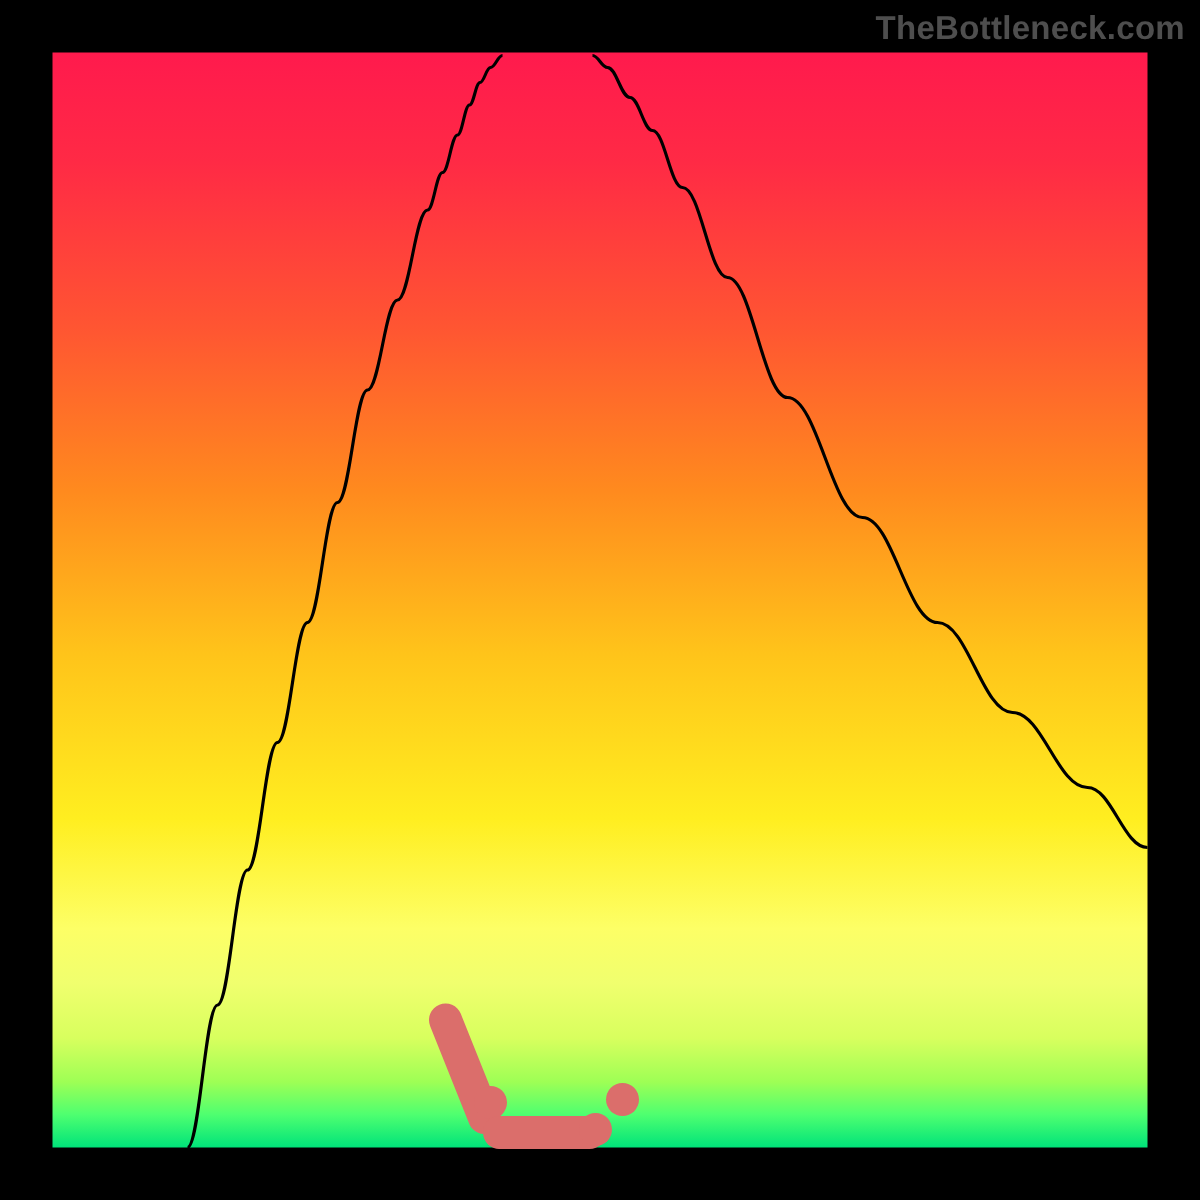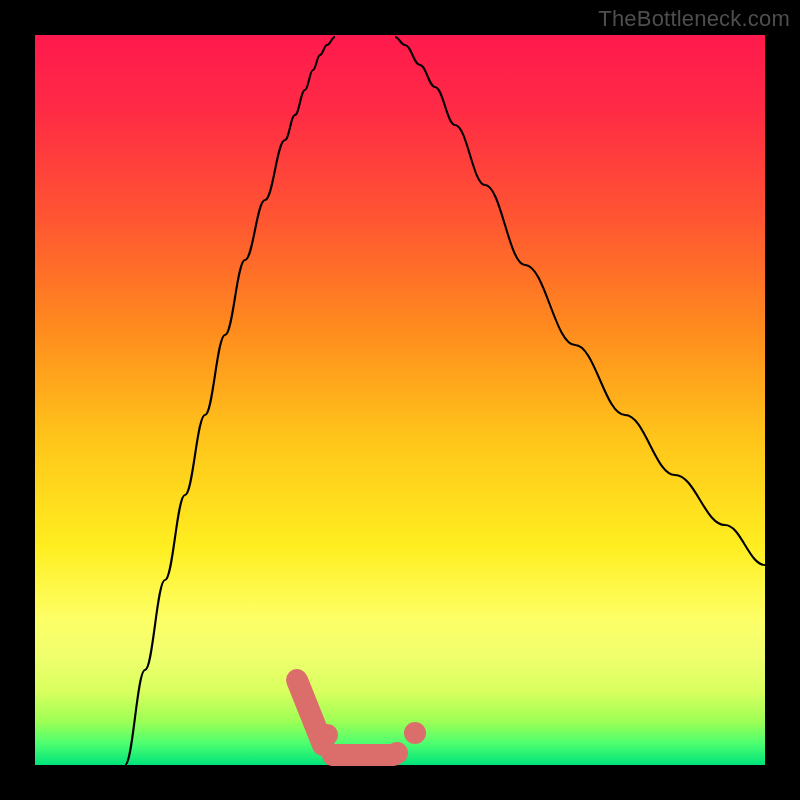--- a/index.html
+++ b/index.html
@@ -40,21 +40,21 @@
       #00e37a 100%
     );
   }
   .watermark {
     position: absolute;
     top: 6px;
     right: 10px;
     color: #4e4e4e;
     font-size: 22px;
     letter-spacing: 0.2px;
-    font-weight: 400;
+    font-weight: 700;
     user-select: none;
   }
   svg.curves {
     position: absolute;
     left: 0;
     top: 0;
     width: 730px;
     height: 730px;
     overflow: visible;
   }

